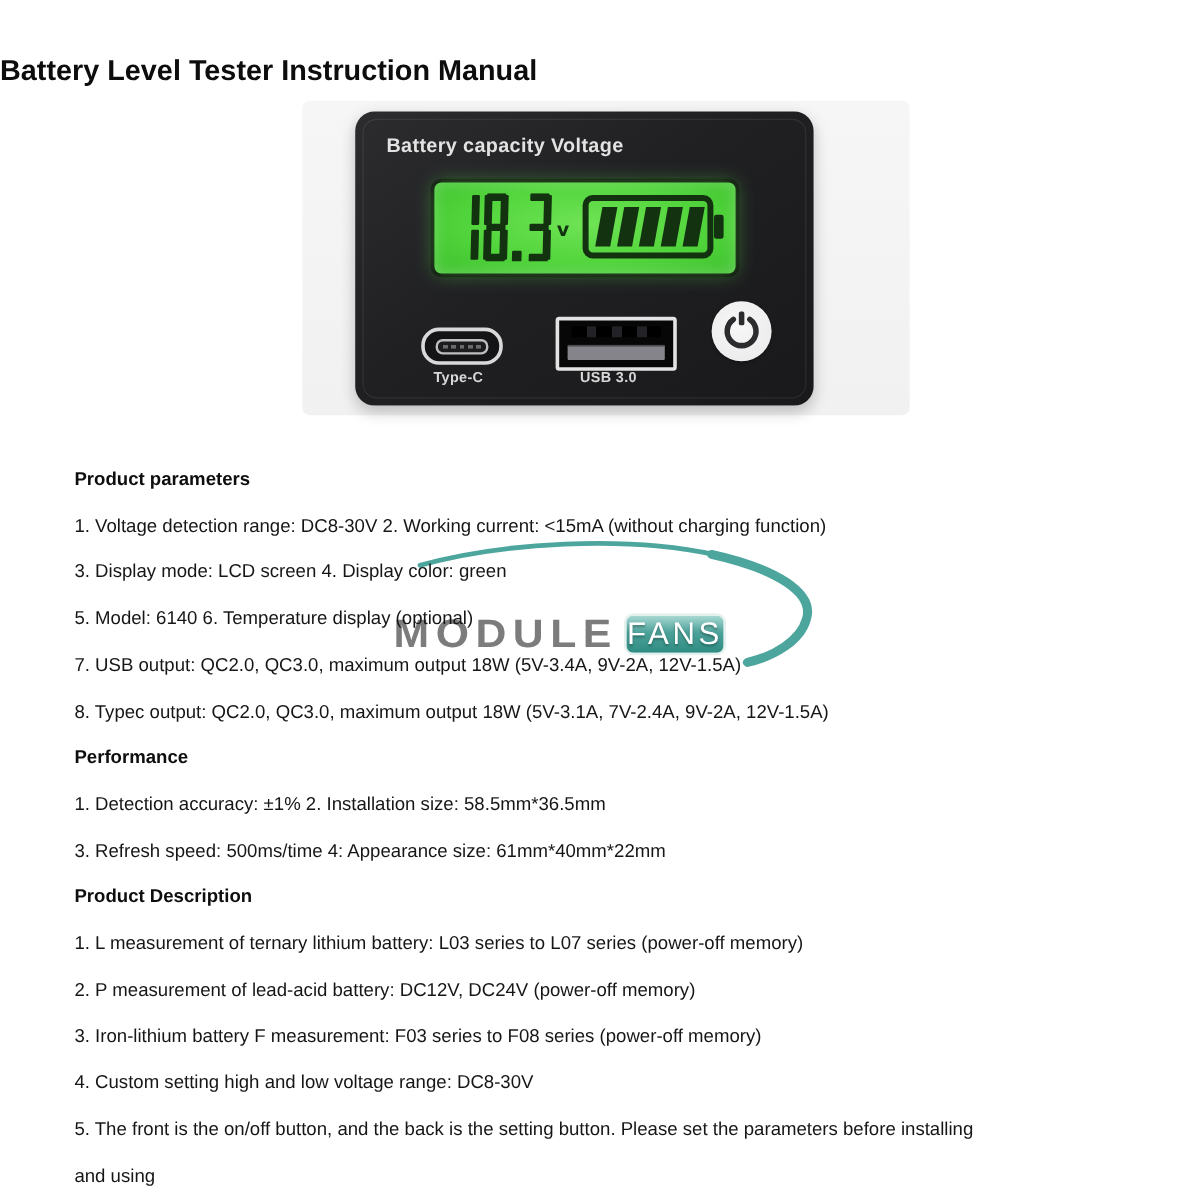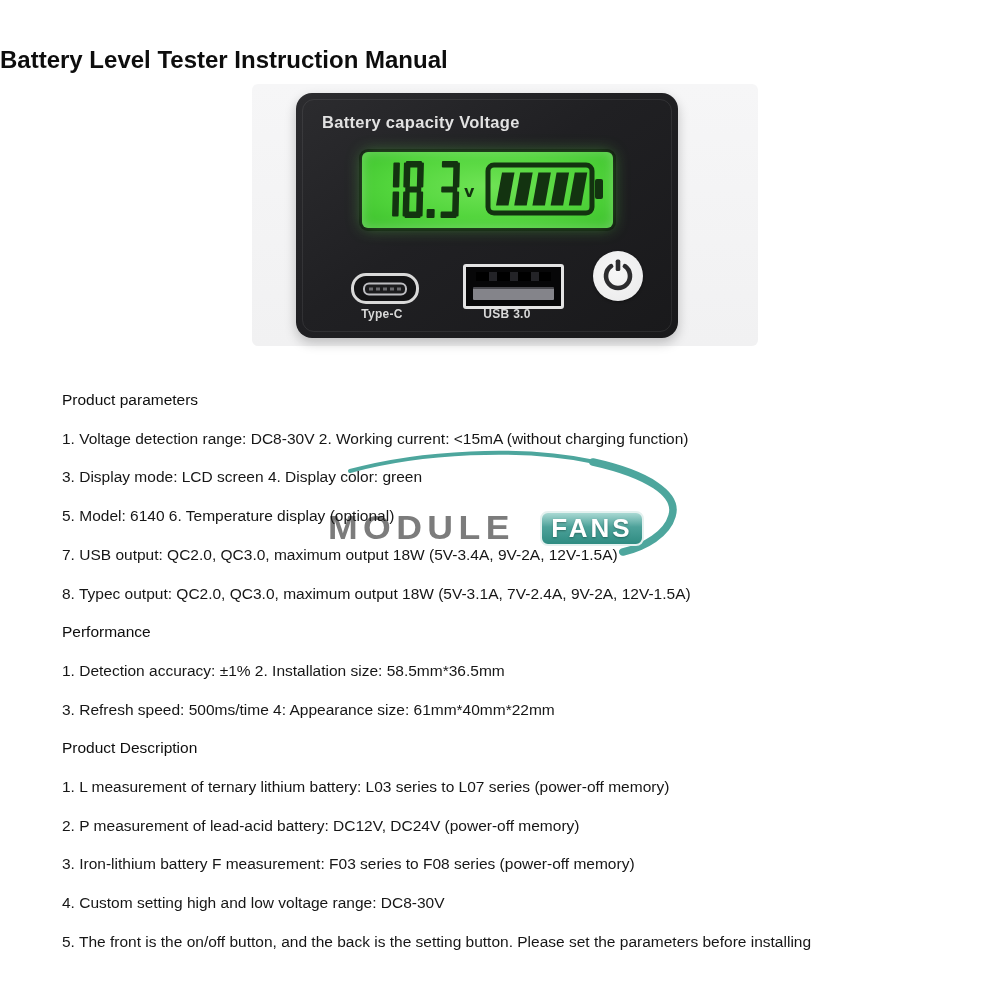--- a/index.html
+++ b/index.html
@@ -78,34 +78,34 @@
   .typec-label{left:40px;}
   .usb-label{left:165px;}
   
   .watermark{position:absolute;left:325px;top:448px;width:372px;height:112px;z-index:1;}
   .watermark-swoosh{position:absolute;left:0;top:0;}
   .wm-module{
     position:absolute;left:3px;top:63px;font-size:33px;font-weight:bold;color:#7c7c7c;
     letter-spacing:5px;line-height:34px;transform:scaleX(1.08);transform-origin:left center;
   }
   .wm-fans{
-    position:absolute;left:195px;top:63px;width:104px;height:35px;border-radius:8px;
+    position:absolute;left:195px;top:63px;width:85px;height:35px;border-radius:8px;
     background:linear-gradient(180deg,#a9d9d3 0%,#4da29a 45%,#2f8c82 100%);
     border:2px solid #e4f1ef;box-sizing:border-box;
-    color:#ffffff;font-size:26px;font-weight:bold;letter-spacing:3px;
-    text-align:center;line-height:30px;text-shadow:0 1px 2px rgba(20,70,60,.55);margin-left:20px;
+    color:#ffffff;font-size:26px;font-weight:normal;letter-spacing:3px;
+    text-align:center;line-height:30px;text-shadow:0 1px 2px rgba(20,70,60,.55);
   }
   
   .doc-text{
     position:absolute;left:62px;top:381px;width:888px;z-index:5;
   }
   .doc-text p{
     margin:0;font-size:15.5px;line-height:38.7px;white-space:nowrap;color:#161616;
   }
-  .doc-text p.heading{font-weight:normal;color:#0e0e0e;}
+  .doc-text p.heading{font-weight:bold;color:#0e0e0e;}
 </style>
 </head>
 <body>
 
 <h1 class="page-title">Battery Level Tester Instruction Manual</h1>
 
 <div class="photo">
   <div class="device">
     <div class="device-bezel"></div>
     <div class="panel-label">Battery capacity Voltage</div>
@@ -179,13 +179,14 @@
   <p>8. Typec output: QC2.0, QC3.0, maximum output 18W (5V-3.1A, 7V-2.4A, 9V-2A, 12V-1.5A)</p>
   <p class="heading">Performance</p>
   <p>1. Detection accuracy: ±1% 2. Installation size: 58.5mm*36.5mm</p>
   <p>3. Refresh speed: 500ms/time 4: Appearance size: 61mm*40mm*22mm</p>
   <p class="heading">Product Description</p>
   <p>1. L measurement of ternary lithium battery: L03 series to L07 series (power-off memory)</p>
   <p>2. P measurement of lead-acid battery: DC12V, DC24V (power-off memory)</p>
   <p>3. Iron-lithium battery F measurement: F03 series to F08 series (power-off memory)</p>
   <p>4. Custom setting high and low voltage range: DC8-30V</p>
   <p>5. The front is the on/off button, and the back is the setting button. Please set the parameters before installing</p>
+  <p>and using</p>
 </div>
 
 </body></html>

